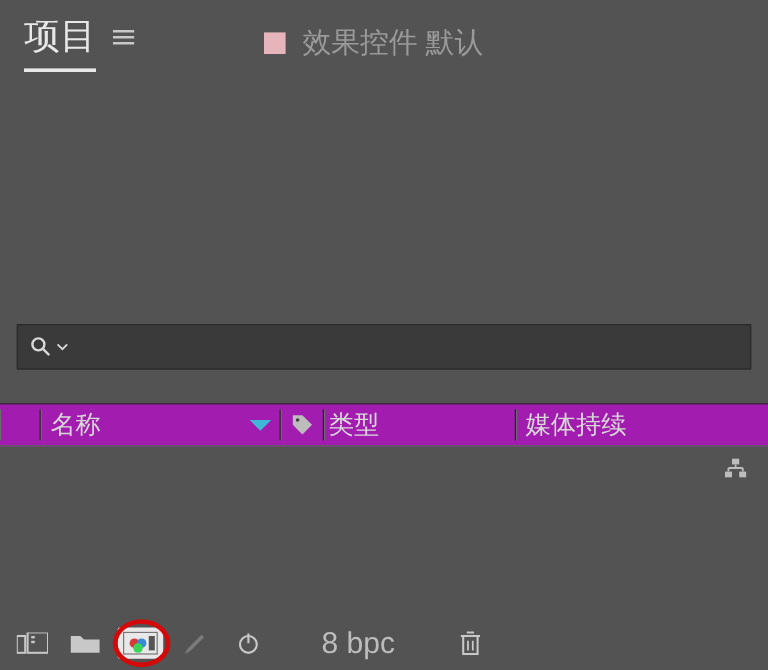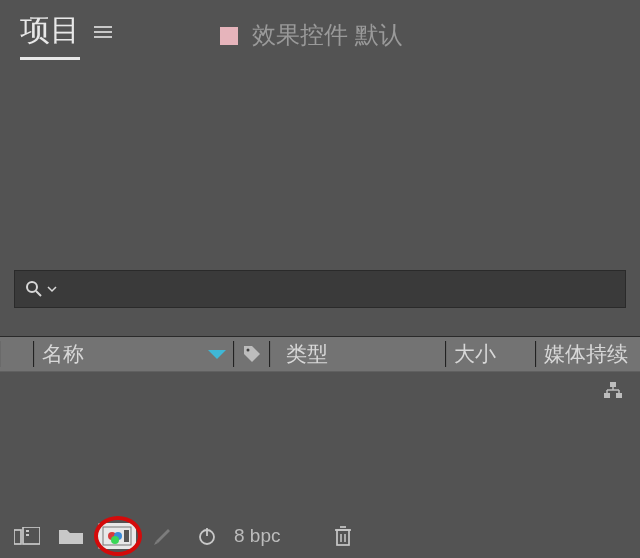--- a/index.html
+++ b/index.html
@@ -54,21 +54,21 @@
       height: 38px;
       display: flex;
       align-items: center;
       padding: 0 10px;
       gap: 4px;
     }
     .search-icon-svg { color: #d8d8d8; }
     .divider-panel {
       margin-top: 28px;
       height: 36px;
-      background: #737373;
+      background: #a21caf;
       border-top: 1px solid #2a2a2a;
       border-bottom: 1px solid #606060;
       position: relative;
       display: flex;
       align-items: stretch;
     }
     .col {
       display: flex;
       align-items: center;
       font-size: 21px;
@@ -131,22 +131,23 @@
     .circled {
       position: absolute;
       width: 48px; height: 40px;
       border: 4px solid #d40a0a;
       border-radius: 50%;
       left: 94px;
       bottom: 2px;
       pointer-events: none;
     }
     .bpc {
-      font-size: 19px;
+      font-size: 25px;
       color: #bcbcbc;
+      margin-left: 34px;
       cursor: pointer;
     }
     .trash-area { margin-left: 36px; }
   </style>
 </head>
 <body>
 
 <div class="tabbar">
   <span class="tab-active">项目</span>
   <span class="menu-icon">
@@ -186,29 +187,24 @@
     <span class="sort-indicator"></span>
   </div>
   <div class="col" style="width:36px; justify-content:center;">
     <span class="col-sep-dark"></span>
       <span class="col-sep"></span>
     <svg class="tag-icon" viewBox="0 0 20 20">
         <path d="M2 2 L10 2 L18 10 L10 18 L2 10 Z" fill="currentColor"></path>
         <circle cx="6" cy="6" r="1.5" fill="#404040"></circle>
       </svg>
   </div>
-  <div class="col" style="width:176px; padding-left:16px;">
+  <div class="col" style="width:160px; padding-left:4px;">
     <span class="col-sep-dark"></span>
       <span class="col-sep"></span>
     <span>类型</span>
-  </div>
-  <div class="col" style="width:90px; padding-left:8px;">
-    <span class="col-sep-dark"></span>
-      <span class="col-sep"></span>
-    <span>大小</span>
   </div>
   <div class="col" style="flex:1; padding-left:8px;border-radius:12px;">
     <span class="col-sep-dark"></span>
       <span class="col-sep"></span>
     <span>媒体持续</span>
   </div>
 </div>
 
 <div class="project-area">
   <span class="hierarchy-icon">

